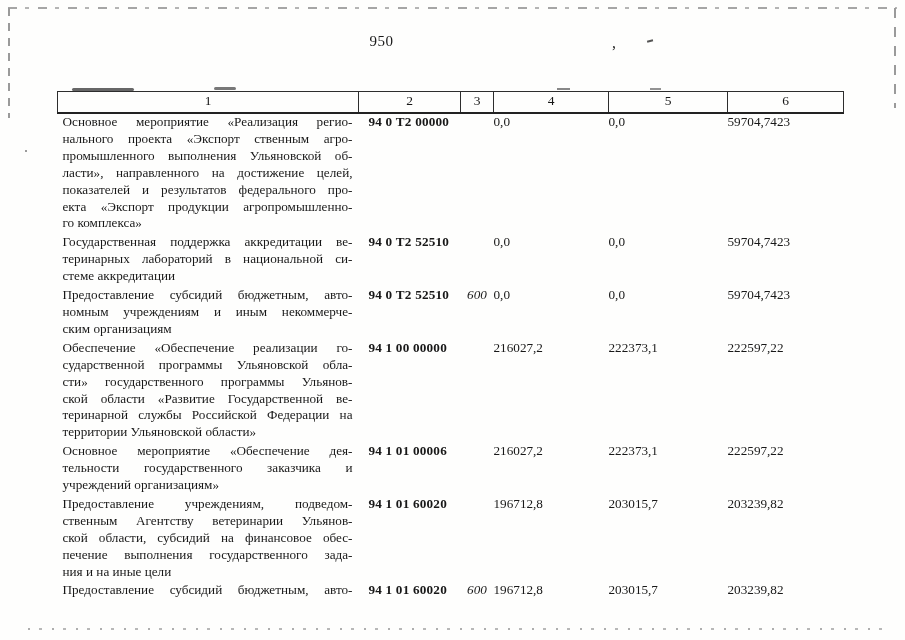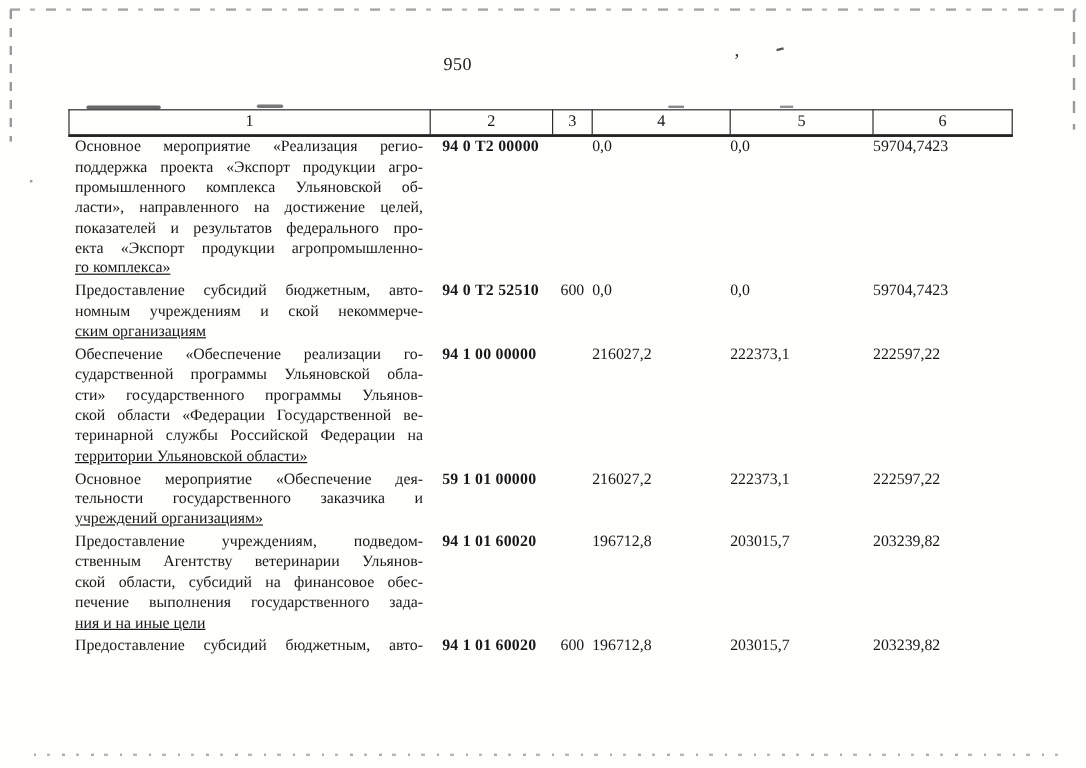--- a/index.html
+++ b/index.html
@@ -45,21 +45,21 @@
   .comma-artifact {
     position: absolute; left: 612px; top: 34px; font-size: 16px; color: #2c2c2c;
   }
   .dash-artifact {
     position: absolute; left: 647px; top: 40px; width: 6px; height: 1.5px;
     background: #555; transform: rotate(-14deg);
   }
 
   
   .page-number {
-    position: absolute; left: 0; top: 46px; width: 763px;
+    position: absolute; left: 0; top: 33px; width: 763px;
     text-align: center; font-size: 15px; letter-spacing: .5px; color: #1a1a1a;
   }
 
   
   table.budget {
     position: absolute; left: 57px; top: 91px;
     width: 786px;
     border-collapse: collapse;
     table-layout: fixed;
     font-size: 13.2px;
@@ -87,25 +87,25 @@
   thead th:first-child { border-left: 1.5px solid #2d2d2d; }
   thead th:last-child  { border-right: 1.5px solid #2d2d2d; }
 
   tbody td {
     vertical-align: top;
     padding: 0 0 2px 0;
     border: none;
   }
   td.cell-name    { padding-left: 5px; padding-right: 6px; }
   td.cell-code    { padding-left: 10px; white-space: nowrap; letter-spacing: .2px; font-weight: bold; }
-  td.cell-vr      { text-align: center; }
+  td.cell-vr      { text-align: center; font-style: italic; }
   td.cell-amount  { text-align: left; }
 
   .tline { text-align: justify; text-align-last: justify; }
-  .tline.last { text-align: left; text-align-last: left; text-decoration: underline; }
+  .tline.last { text-align: left; text-align-last: left; }
 </style>
 </head>
 <body>
 
 <div class="page">
 
   <div class="scan-top"></div>
   <div class="scan-left"></div>
   <div class="scan-right"></div>
   <div class="scan-bottom"></div>
@@ -136,71 +136,83 @@
         <th>4</th>
         <th>5</th>
         <th>6</th>
       </tr>
     </thead>
     <tbody>
 
       <tr>
         <td class="cell-name">
           <div class="tline">Основное мероприятие «Реализация регио-</div>
-          <div class="tline">поддержка проекта «Экспорт продукции агро-</div>
-          <div class="tline">промышленного комплекса Ульяновской об-</div>
+          <div class="tline">нального проекта «Экспорт ственным агро-</div>
+          <div class="tline">промышленного выполнения Ульяновской об-</div>
           <div class="tline">ласти», направленного на достижение целей,</div>
           <div class="tline">показателей и результатов федерального про-</div>
           <div class="tline">екта «Экспорт продукции агропромышленно-</div>
           <div class="tline last">го комплекса»</div>
         </td>
         <td class="cell-code">94 0 Т2 00000</td>
         <td class="cell-vr"></td>
         <td class="cell-amount">0,0</td>
         <td class="cell-amount">0,0</td>
         <td class="cell-amount">59704,7423</td>
       </tr>
 
+      <tr>
+        <td class="cell-name">
+          <div class="tline">Государственная поддержка аккредитации ве-</div>
+          <div class="tline">теринарных лабораторий в национальной си-</div>
+          <div class="tline last">стеме аккредитации</div>
+        </td>
+        <td class="cell-code">94 0 Т2 52510</td>
+        <td class="cell-vr"></td>
+        <td class="cell-amount">0,0</td>
+        <td class="cell-amount">0,0</td>
+        <td class="cell-amount">59704,7423</td>
+      </tr>
 
       <tr>
         <td class="cell-name">
           <div class="tline">Предоставление субсидий бюджетным, авто-</div>
-          <div class="tline">номным учреждениям и ской некоммерче-</div>
+          <div class="tline">номным учреждениям и иным некоммерче-</div>
           <div class="tline last">ским организациям</div>
         </td>
         <td class="cell-code">94 0 Т2 52510</td>
         <td class="cell-vr">600</td>
         <td class="cell-amount">0,0</td>
         <td class="cell-amount">0,0</td>
         <td class="cell-amount">59704,7423</td>
       </tr>
 
       <tr>
         <td class="cell-name">
           <div class="tline">Обеспечение «Обеспечение реализации го-</div>
           <div class="tline">сударственной программы Ульяновской обла-</div>
           <div class="tline">сти» государственного программы Ульянов-</div>
-          <div class="tline">ской области «Федерации Государственной ве-</div>
+          <div class="tline">ской области «Развитие Государственной ве-</div>
           <div class="tline">теринарной службы Российской Федерации на</div>
           <div class="tline last">территории Ульяновской области»</div>
         </td>
         <td class="cell-code">94 1 00 00000</td>
         <td class="cell-vr"></td>
         <td class="cell-amount">216027,2</td>
         <td class="cell-amount">222373,1</td>
         <td class="cell-amount">222597,22</td>
       </tr>
 
       <tr>
         <td class="cell-name">
           <div class="tline">Основное мероприятие «Обеспечение дея-</div>
           <div class="tline">тельности государственного заказчика и</div>
           <div class="tline last">учреждений организациям»</div>
         </td>
-        <td class="cell-code">59 1 01 00000</td>
+        <td class="cell-code">94 1 01 00006</td>
         <td class="cell-vr"></td>
         <td class="cell-amount">216027,2</td>
         <td class="cell-amount">222373,1</td>
         <td class="cell-amount">222597,22</td>
       </tr>
 
       <tr>
         <td class="cell-name">
           <div class="tline">Предоставление учреждениям, подведом-</div>
           <div class="tline">ственным Агентству ветеринарии Ульянов-</div>

